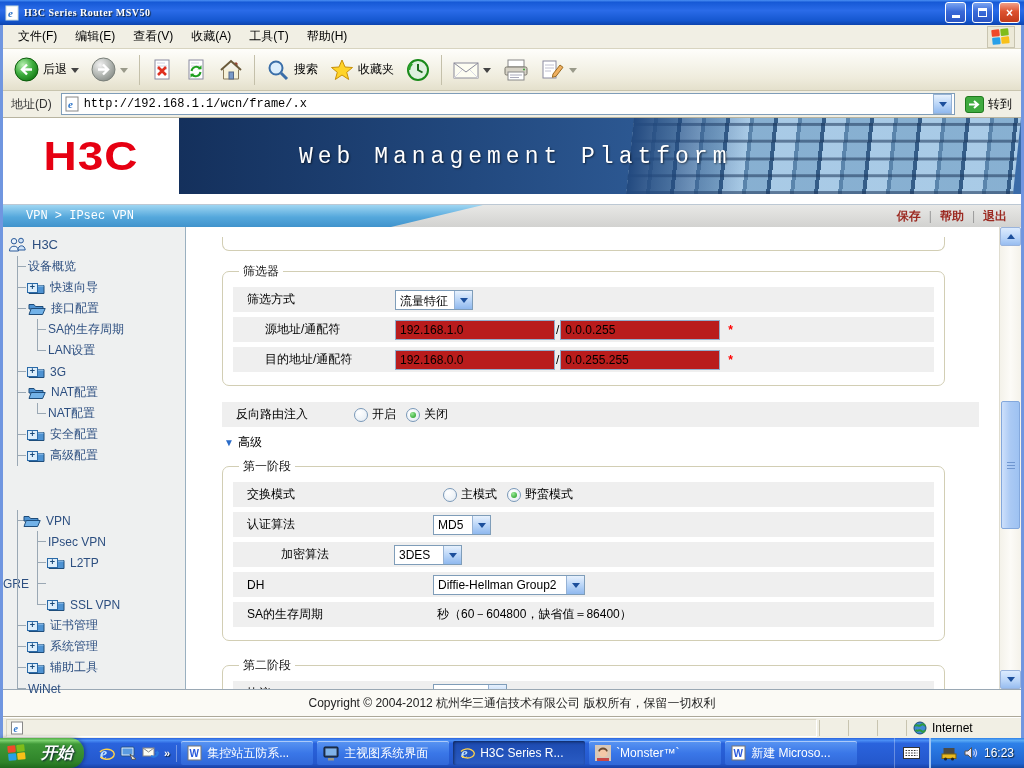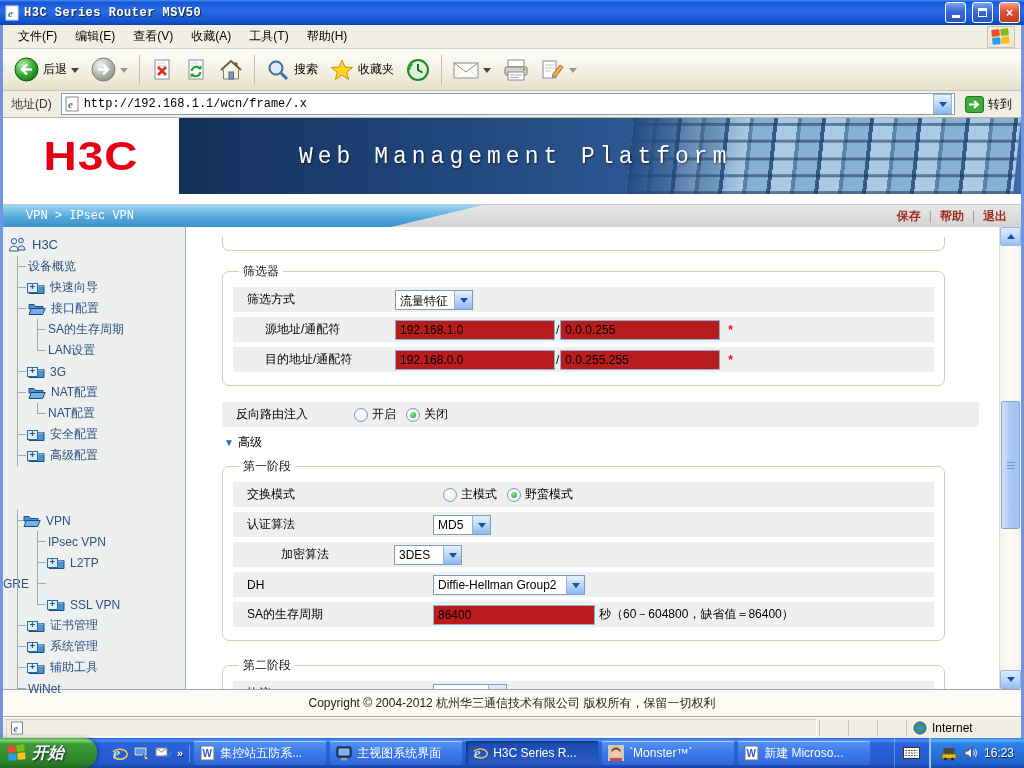--- a/index.html
+++ b/index.html
@@ -3,22 +3,22 @@
 <meta charset="utf-8">
 <style>
   html,body{margin:0;padding:0}
   body{width:1024px;height:768px;position:relative;overflow:hidden;
        font-family:"Liberation Sans",sans-serif;background:#ece9d8;font-size:12px}
   svg{display:block}
 
   
   .titlebar{height:25px;display:flex;align-items:center;padding:0 4px;gap:4px;
     background:linear-gradient(180deg,#4a90f4 0%,#1659d6 9%,#2a6be8 42%,#1557d0 82%,#0d43ae 100%);}
-  .titlebar .t-title{color:#fff;font-weight:bold;font-size:12px;text-shadow:1px 1px 1px #123;flex:1;
-    font-family:Liberation Mono, monospace;letter-spacing:.5px}
+  .titlebar .t-title{color:#fff;font-weight:bold;font-size:10px;text-shadow:1px 1px 1px #123;flex:1;
+    font-family:Liberation Serif, serif;letter-spacing:.5px}
   .win-btn{width:21px;height:21px;border:1px solid #fff;border-radius:3px;margin-left:2px;
     background:linear-gradient(180deg,#7aa4f2,#3a6ad8 45%,#2a55c4);display:flex;align-items:center;justify-content:center;
     color:#fff;font-weight:bold;font-size:12px;box-sizing:border-box}
   .win-btn.close{background:linear-gradient(180deg,#f0a088,#dd5330 45%,#c23a1a)}
   .glyph-min{width:8px;height:3px;background:#fff;margin-top:8px}
   .glyph-max{width:9px;height:9px;border:1px solid #fff;border-top:3px solid #fff;box-sizing:border-box}
 
   
   .winbody{position:absolute;top:25px;left:0;right:0;bottom:30px;display:flex;flex-direction:column;
     border-left:3px solid #7096e0;border-right:3px solid #7096e0;background:#fff;box-sizing:border-box}
@@ -131,21 +131,21 @@
     color:#222;font-size:12px}
   .statusbar{height:20px;background:#f1efe4;border-top:1px solid #fff;box-shadow:0 -1px 0 #aca899;
     display:flex;align-items:center;padding:0 3px;gap:2px}
   .st-left{flex:1;display:flex;align-items:center;gap:4px;height:16px;border:1px solid #d8d4c4;border-right-color:#fff;border-bottom-color:#fff;padding:0 3px}
   .st-cell{width:26px;height:16px;border-left:1px solid #c8c4b0;}
   .st-net{width:105px;height:16px;border-left:1px solid #c8c4b0;display:flex;align-items:center;gap:5px;padding-left:6px;color:#000}
 
   
   .taskbar{position:absolute;left:0;right:0;bottom:0;height:30px;display:flex;align-items:center;
     background:linear-gradient(180deg,#2a63dd 0%,#4a8ef5 8%,#2a63dd 18%,#2458cc 85%,#1941a5 100%)}
-  .start-btn{height:30px;width:97px;display:flex;align-items:center;gap:6px;padding-left:8px;box-sizing:border-box;
+  .start-btn{height:30px;width:84px;display:flex;align-items:center;gap:15px;padding-left:8px;box-sizing:border-box;
     background:linear-gradient(180deg,#4fae46 0%,#7cd06e 8%,#3f9a38 20%,#2f8329 80%,#1f6a1c 100%);
     border-radius:0 14px 14px 0;box-shadow:1px 0 4px rgba(0,0,0,.4);color:#fff;font-weight:bold;font-style:italic;font-size:16px;
     text-shadow:1px 1px 2px #123}
   .quicklaunch{display:flex;align-items:center;gap:5px;padding:0 8px;border-right:1px solid rgba(255,255,255,.35);margin-left:6px}
   .ql-chev{color:#fff;font-weight:bold;font-size:11px;letter-spacing:-2px;text-shadow:1px 1px 1px #123}
   .tasks{flex:1;display:flex;align-items:center;gap:4px;padding:0 4px;overflow:hidden}
   .task-btn{width:132px;height:24px;border-radius:2px;display:flex;align-items:center;gap:5px;padding:0 6px;box-sizing:border-box;
     background:linear-gradient(180deg,#5a95f2,#3a77e8 50%,#3168d8);box-shadow:inset 0 1px 0 rgba(255,255,255,.5);
     color:#fff;font-size:12px;white-space:nowrap;flex-shrink:0}
   .task-btn .t-txt{overflow:hidden;text-overflow:ellipsis}
@@ -628,21 +628,20 @@
           </div>
           <div class="form-row">
             <span class="row-label" style="width: 200px;">DH</span>
             <span class="xp-select" style="width: 152px;">
               <span class="sel-val">Diffie-Hellman Group2</span>
               <span class="sel-btn"></span>
             </span>
           </div>
           <div class="form-row">
             <span class="row-label" style="width: 200px;">SA的生存周期</span>
-            <input class="xp-input" type="text" value="86400" style="width: 152px;">
             <span class="suffix">秒（60－604800，缺省值＝86400）</span>
           </div>
         </fieldset>
 
       <fieldset class="xfs" id="fs-p2">
         <legend>第二阶段</legend>
       <div class="form-row">
             <span class="row-label" style="width: 200px;">协议</span>
             <span class="xp-select" style="width: 74px;">
               <span class="sel-val">ESP</span>

